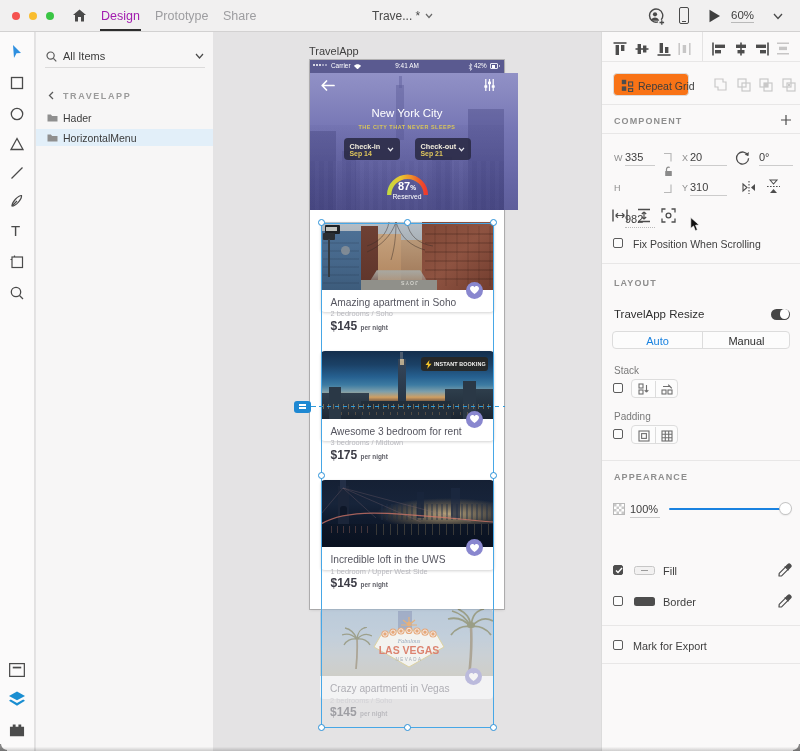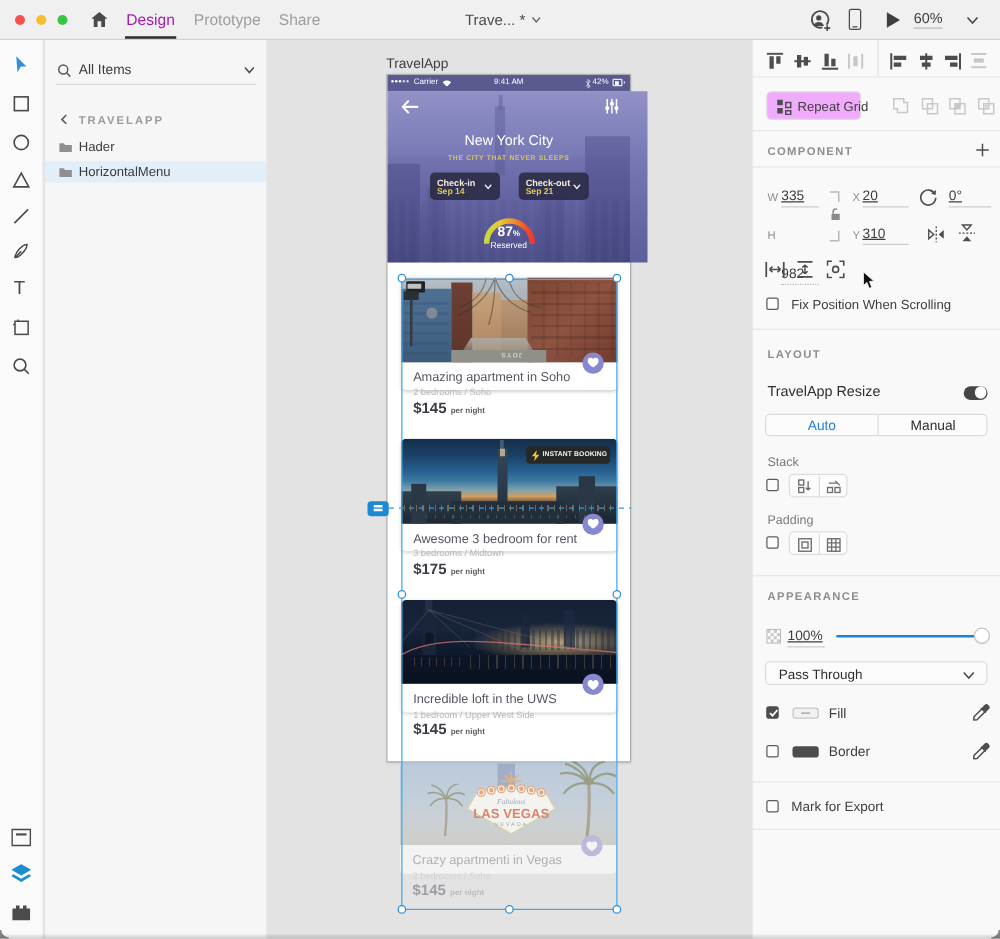--- a/index.html
+++ b/index.html
@@ -48,21 +48,21 @@
 
 #selrect { position:absolute; left:108px; top:190.5px; width:173px; height:505px; border:1px solid #47a7e6; z-index:5; pointer-events:none;}
 .hnd { position:absolute; width:7px; height:7px; border-radius:50%; background:#fff; border:1.3px solid #2a91d8; z-index:6;}
 
 
 #rpanel { position:absolute; left:601px; top:32px; width:199px; height:719px; background:#faf9f9; border-left:1px solid #dbdbdb; z-index:10; font-size:11px; color:#3e3e3e;}
 .sep { position:absolute; left:0; width:199px; height:1px; background:#e8e7e7; }
 .sechdr { position:absolute; left:12px; font-size:9px; letter-spacing:1.1px; color:#8e8e8e; font-weight:bold;}
 .ffield { position:absolute; font-size:11px; color:#3e3e3e; }
 .flabel { position:absolute; font-size:9px; color:#8e8e8e; }
-.uline { border-bottom:1px solid #ccc; padding-bottom:2px;text-decoration:underline; }
+.uline { border-bottom:1px solid #ccc; padding-bottom:2px; }
 .chk { position:absolute; width:10px; height:10px; border:1.4px solid #5c5c5c; border-radius:2px; background:#fcfcfc; }
 .btnGroup { position:absolute; background:#fcfcfc; border:1px solid #ddd; border-radius:4px; }
 
 #bottomedge { position:absolute; left:0; bottom:0; width:800px; height:4px; background:linear-gradient(rgba(0,0,0,0.01),rgba(0,0,0,0.18)); z-index:40;}
 #cornL { position:absolute; left:0; bottom:0; width:7px; height:7px; background:radial-gradient(circle at 100% 0%, transparent 0 5.4px, rgba(40,40,40,0.55) 6.2px); z-index:41;}
 #cornR { position:absolute; right:0; bottom:0; width:7px; height:7px; background:radial-gradient(circle at 0% 0%, transparent 0 5.4px, rgba(40,40,40,0.55) 6.2px); z-index:41;}
 </style>
 </head>
 <body>
 
@@ -458,21 +458,21 @@
       <path d="M13 0.5 v13" stroke="#4d4d4d" stroke-width="1.6"></path>
     </svg>
   <svg class="abs" style="left:174px;top:10px;" width="14" height="13" viewBox="0 0 14 13">
       <path d="M1 1.2 h12 M1 11.8 h12" stroke="#c7c6c6" stroke-width="1.5"></path>
       <rect x="3" y="4.7" width="8" height="3.4" fill="#c7c6c6"></rect>
     </svg>
   <div class="abs" style="left:99.5px;top:0;width:1px;height:28.5px;background:#e4e3e3;"></div>
   <div class="sep" style="top:28.5px;"></div>
 
   
-  <div class="abs" style="left:11px;top:41px;width:76px;height:23px;background:#f0abfc;border:1px solid #dcdcdc;border-radius:4px;">
+  <div class="abs" style="left:11px;top:41px;width:76px;height:23px;background:#f97316;border:1px solid #dcdcdc;border-radius:4px;">
     <svg class="abs" style="left:7px;top:5px;" width="13" height="13" viewBox="0 0 13 13">
         <g fill="#4d4d4d">
           <rect x="0.8" y="0.8" width="4.4" height="4.4"></rect>
           <rect x="0.8" y="7.4" width="4.4" height="4.4"></rect>
         </g>
         <g fill="none" stroke="#4d4d4d" stroke-width="1.2">
           <rect x="7.6" y="3" width="4" height="4"></rect>
           <rect x="7.6" y="9.6" width="4" height="3"></rect>
         </g>
       </svg>
@@ -618,26 +618,20 @@
         <rect x="8.5" y="3.5" width="2.5" height="2.5"></rect>
         <rect x="1" y="6" width="2.5" height="2.5"></rect>
         <rect x="6" y="6" width="2.5" height="2.5"></rect>
         <rect x="3.5" y="8.5" width="2.5" height="2.5"></rect>
         <rect x="8.5" y="8.5" width="2.5" height="2.5"></rect>
       </g>
     </svg>
   <div class="ffield uline" style="left:28px;top:471px;width:30px;">100%</div>
   <div class="abs" style="left:67px;top:476.3px;width:118px;height:2px;background:#1982e0;border-radius:1px;"></div>
   <div class="abs" style="left:178px;top:471px;width:11px;height:11px;border-radius:50%;background:#fff;box-shadow:0 0 0 1px #c5c5c5, 0 1px 2px rgba(0,0,0,0.2);"></div>
-  <div class="abs" style="left:10px;top:497px;width:178px;height:19px;background:#fcfcfc;border:1px solid #dcdcdc;border-radius:4px;">
-    <div style="position:absolute;left:10px;top:3.5px;font-size:10.8px;color:#2e2e2e;font-weight:500;">Pass Through</div>
-    <svg style="position:absolute;right:9px;top:7px;" width="10" height="7" viewBox="0 0 10 7">
-        <path d="M1 1 L5 5.5 L9 1" fill="none" stroke="#4d4d4d" stroke-width="1.3"></path>
-      </svg>
-  </div>
   
   <div class="abs" style="left:11px;top:533px;width:10px;height:10px;background:#4d4d4d;border:1.4px solid #4d4d4d;border-radius:2px;">
     <svg style="position:absolute;left:0.5px;top:1px;" width="8" height="7" viewBox="0 0 8 7">
         <path d="M1 3.5 L3 5.5 L7 1" fill="none" stroke="#fff" stroke-width="1.4"></path>
       </svg>
   </div>
   <div class="abs" style="left:31.5px;top:533.5px;width:21.5px;height:9.5px;background:#f2f1f1;border:1px solid #c6c6c6;border-radius:2.5px;">
     <div style="position:absolute;left:6.5px;top:3.6px;width:7px;height:1.2px;background:#9a9a9a;"></div>
   </div>
   <div class="abs" style="left:61px;top:533px;font-size:11px;color:#3e3e3e;">Fill</div>

